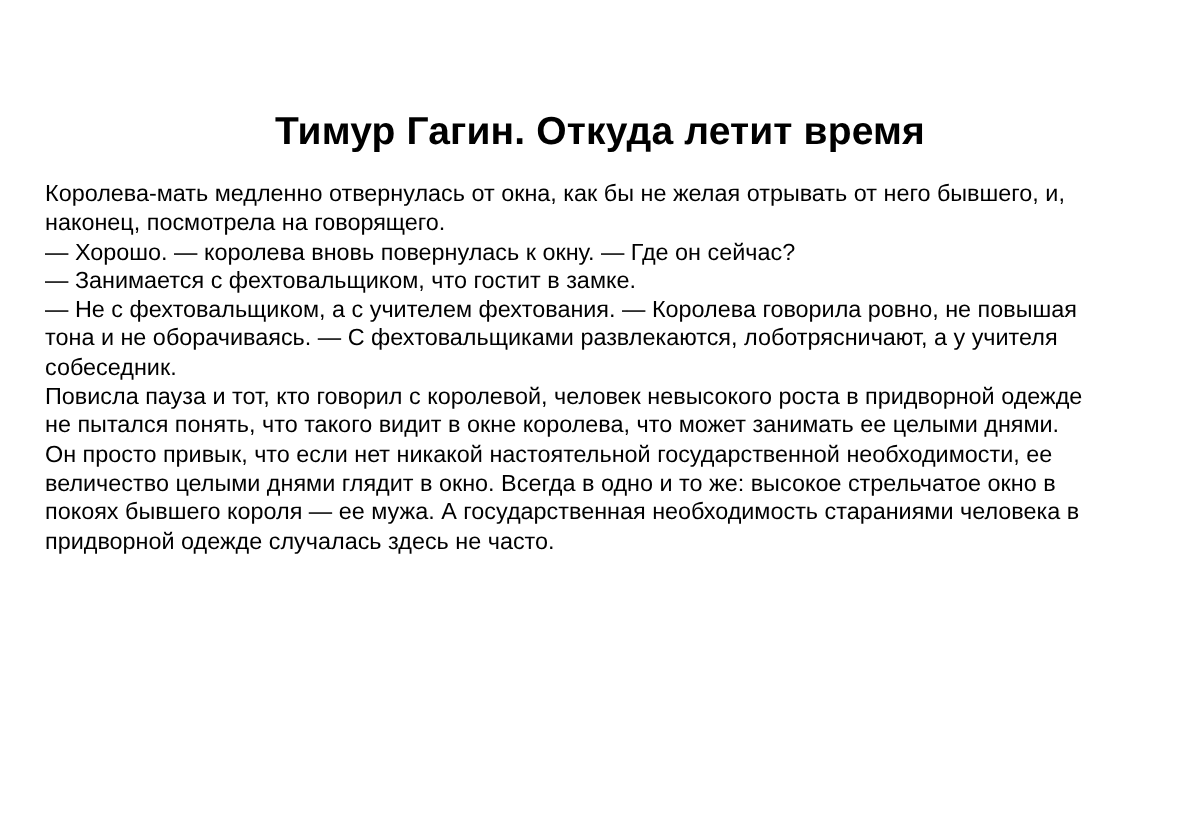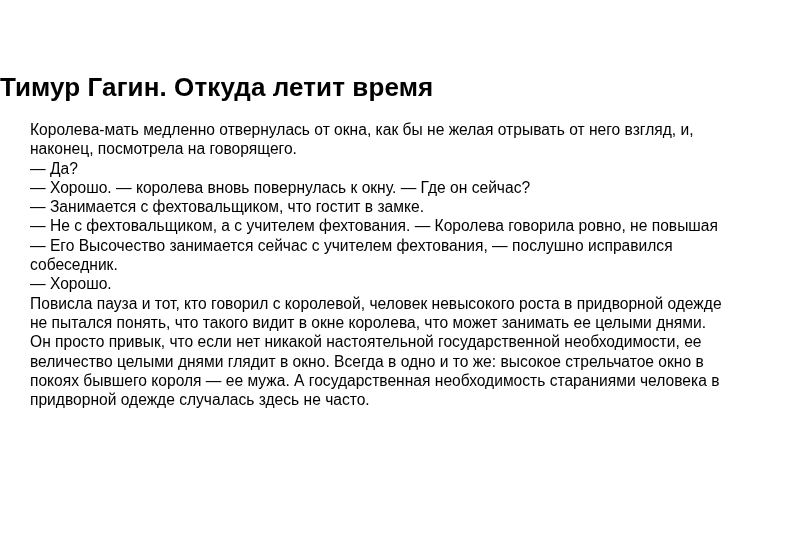--- a/index.html
+++ b/index.html
@@ -20,21 +20,21 @@
       left: 0;
       top: 0;
       width: 800px;
       height: 544px;
     }
     .title {
       position: absolute;
       left: 0;
       top: 70px;
       width: 800px;
-      text-align: left;
+      text-align: center;
       font-family: "Liberation Sans", sans-serif;
       font-weight: bold;
       font-size: 26px;
       line-height: 34px;
       margin: 0;
       letter-spacing: 0.1px;
     }
     .body-text {
       position: absolute;
       left: 30px;
@@ -47,29 +47,27 @@
       display: block;
       white-space: nowrap;
     }
   </style>
 </head>
 <body>
 
 <div class="page">
   <h1 class="title">Тимур Гагин. Откуда летит время</h1>
   <div class="body-text">
-    <span class="line">Королева-мать медленно отвернулась от окна, как бы не желая отрывать от него взгляд, и,</span>
+    <span class="line">Королева-мать медленно отвернулась от окна, как бы не желая отрывать от него бывшего, и,</span>
     <span class="line">наконец, посмотрела на говорящего.</span>
-    <span class="line">— Да?</span>
     <span class="line">— Хорошо. — королева вновь повернулась к окну. — Где он сейчас?</span>
     <span class="line">— Занимается с фехтовальщиком, что гостит в замке.</span>
     <span class="line">— Не с фехтовальщиком, а с учителем фехтования. — Королева говорила ровно, не повышая</span>
-    <span class="line">— Его Высочество занимается сейчас с учителем фехтования, — послушно исправился</span>
+    <span class="line">тона и не оборачиваясь. — С фехтовальщиками развлекаются, лоботрясничают, а у учителя</span>
     <span class="line">собеседник.</span>
-    <span class="line">— Хорошо.</span>
     <span class="line">Повисла пауза и тот, кто говорил с королевой, человек невысокого роста в придворной одежде</span>
     <span class="line">не пытался понять, что такого видит в окне королева, что может занимать ее целыми днями.</span>
     <span class="line">Он просто привык, что если нет никакой настоятельной государственной необходимости, ее</span>
     <span class="line">величество целыми днями глядит в окно. Всегда в одно и то же: высокое стрельчатое окно в</span>
     <span class="line">покоях бывшего короля — ее мужа. А государственная необходимость стараниями человека в</span>
     <span class="line">придворной одежде случалась здесь не часто.</span>
   </div>
 </div>
 
 </body></html>

